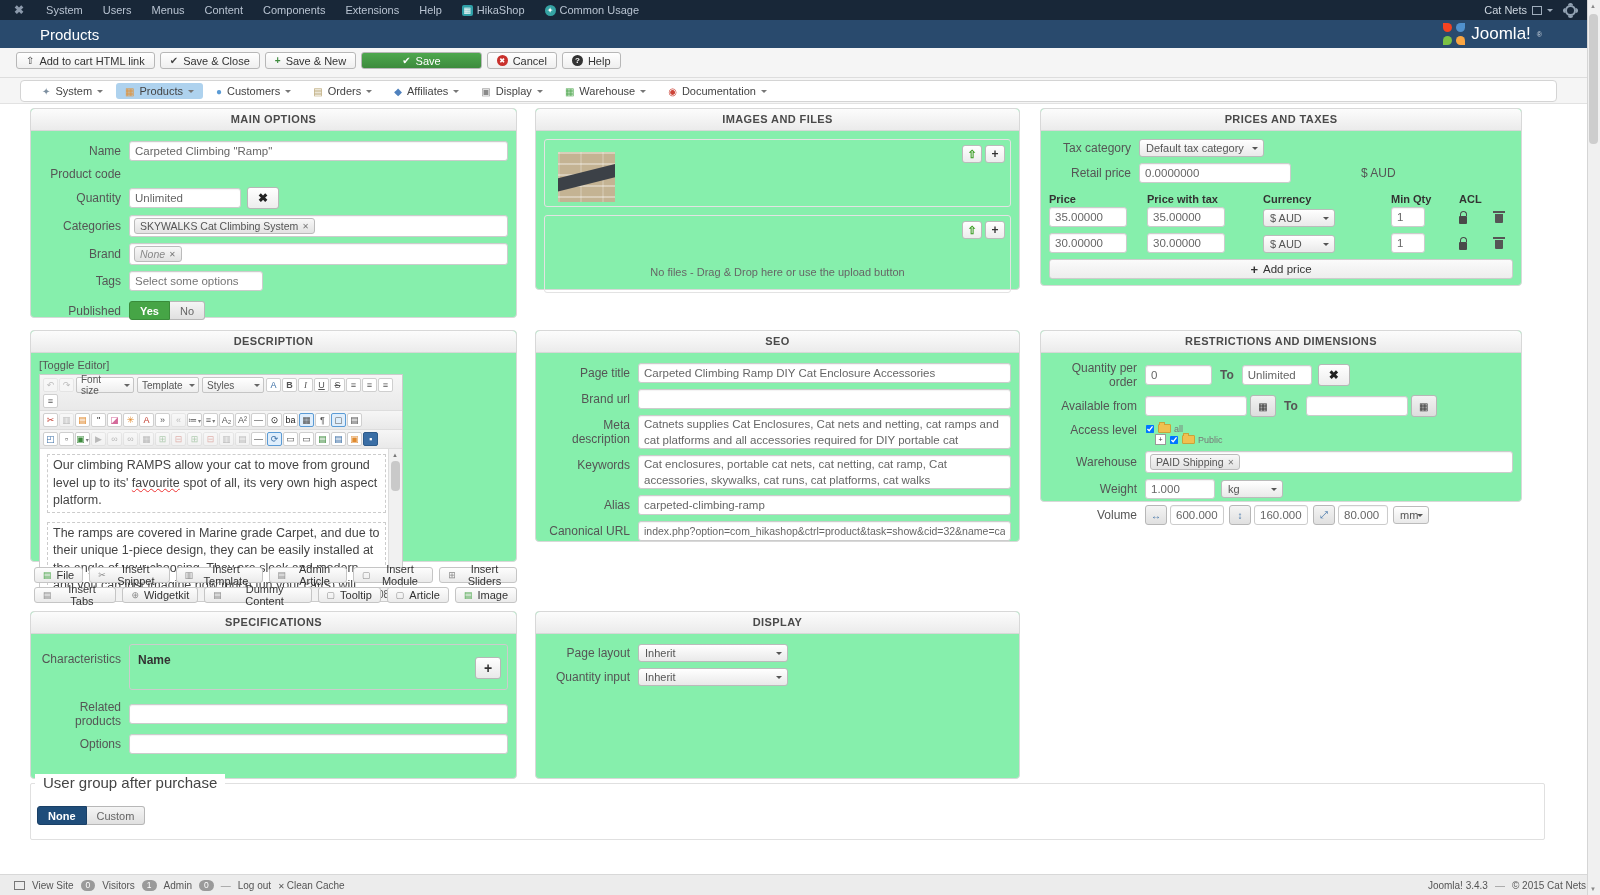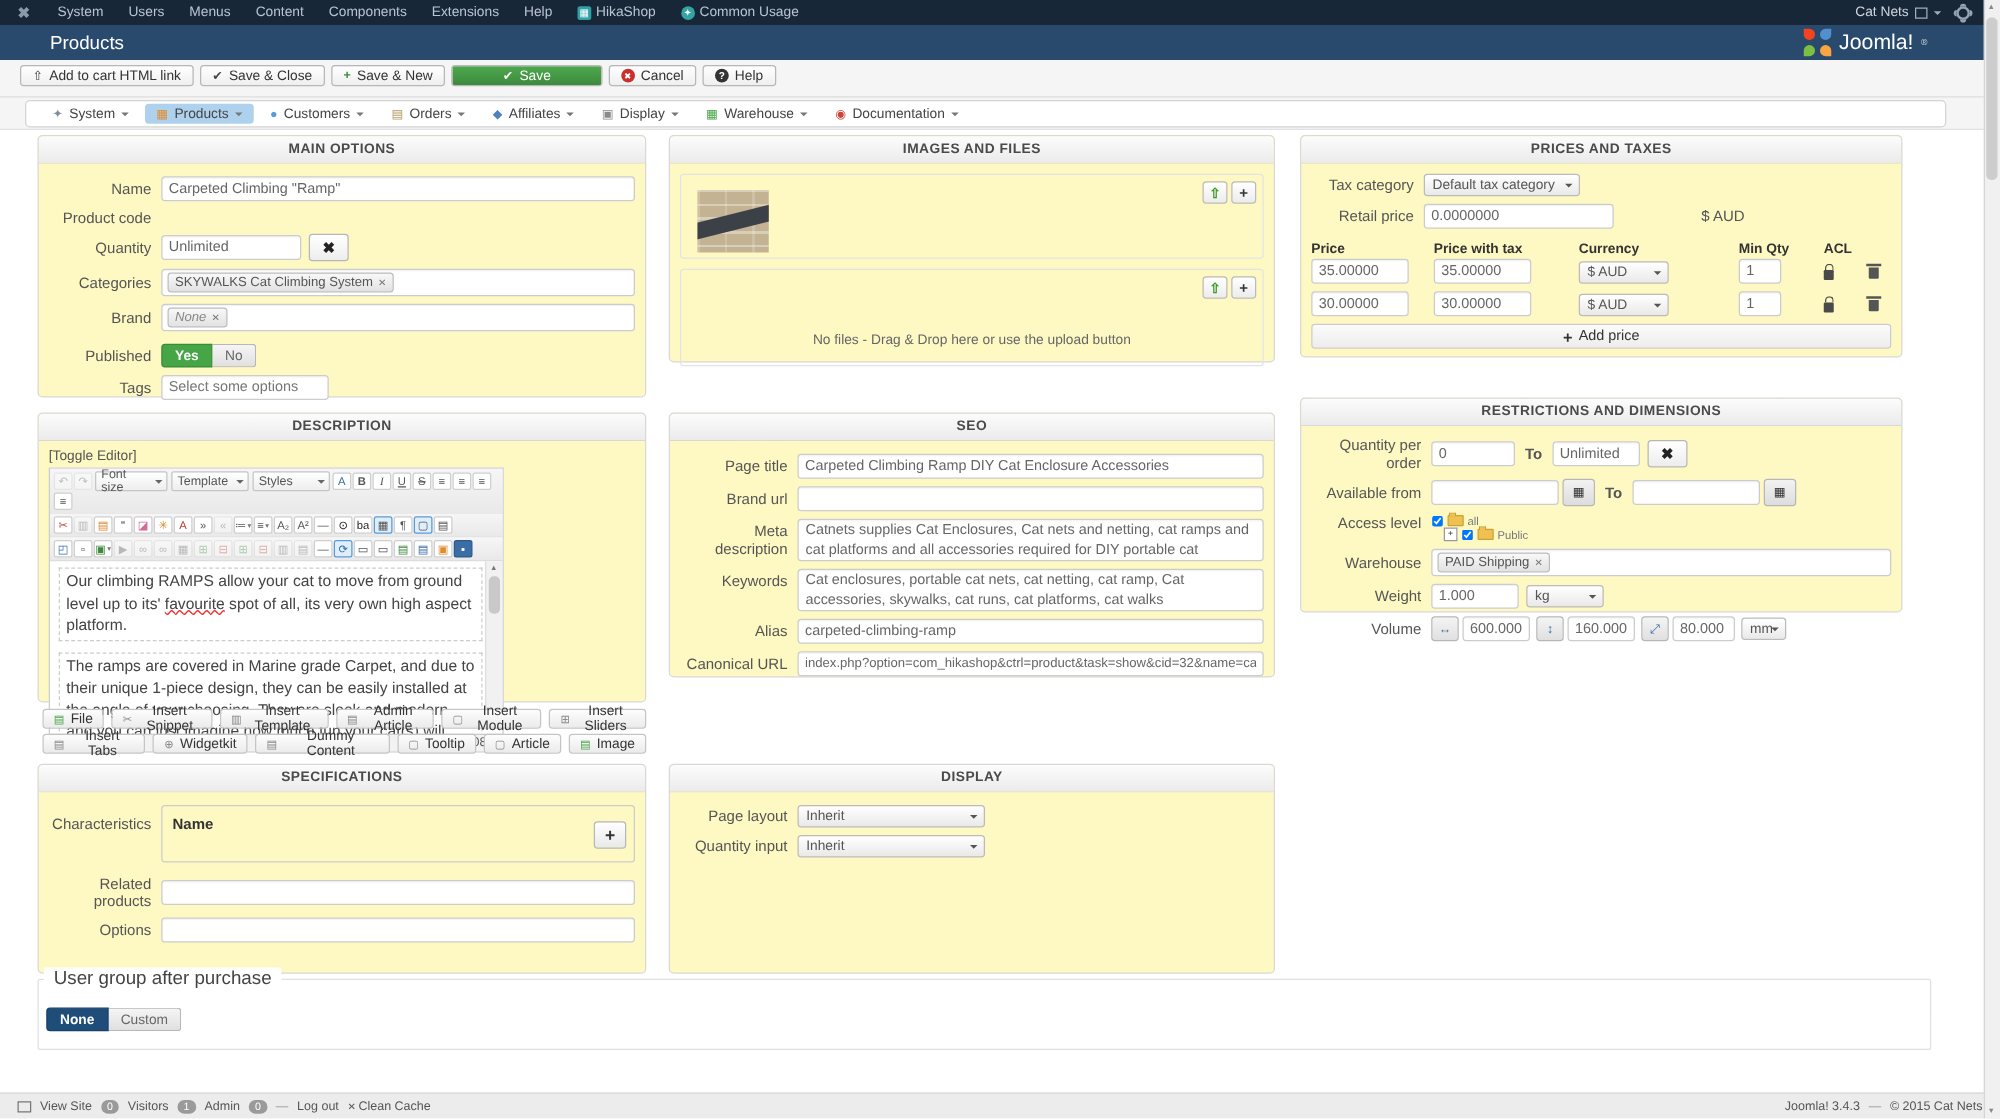--- a/index.html
+++ b/index.html
@@ -53,21 +53,21 @@
   .hsitem{display:flex;align-items:center;gap:5px;font-size:11px;color:#444;padding:2px 9px;border-radius:3px;cursor:pointer;}
   .hsitem.active{background:#aed2ee;}
   .hsitem:after{content:"";width:0;height:0;border:3px solid transparent;border-top-color:#777;margin-top:3px;}
   .mi{font-size:10px;}
   .mi-gray{color:#7d8fa0;} .mi-orange{color:#e09136;} .mi-blue{color:#5b9bd5;} .mi-tan{color:#b49e68;}
   .mi-blue2{color:#4f81bd;} .mi-gray2{color:#8a8a8a;} .mi-green{color:#4ca64c;} .mi-red{color:#cc4438;}
   
   .content{position:absolute;top:108px;left:0;width:1600px;height:700px;}
   .col{position:absolute;top:0;height:690px;}
   .col1{left:30px;width:487px;} .col2{left:535px;width:485px;} .col3{left:1040px;width:482px;}
-  .panel{position:absolute;left:0;width:100%;background:#fef9c3;border:1px solid #d8d8d8;border-radius:4px;box-sizing:border-box;}
+  .panel{position:absolute;left:0;width:100%;background:#86efac;border:1px solid #d8d8d8;border-radius:4px;box-sizing:border-box;}
   .ph{height:21px;line-height:21px;text-align:center;font-size:11px;font-weight:bold;color:#4a4a4a;
       letter-spacing:.4px;background:linear-gradient(#fcfcfc,#ebebeb);border-bottom:1px solid #d8d8d8;
       border-radius:4px 4px 0 0;}
   .pbody{padding:10px 8px;}
   .frow{display:flex;align-items:center;margin-bottom:6px;}
   .lbl{width:82px;min-width:82px;text-align:right;padding-right:8px;font-size:12px;color:#555;}
   .inp{height:16px;border:1px solid #ccc;border-radius:3px;padding:1px 5px;font-size:11.5px;color:#666;
        font-family:"Liberation Sans",sans-serif;background:#fff;box-shadow:inset 0 1px 1px rgba(0,0,0,.05);}
   .grow{flex:1;}
   textarea.inp{resize:none;line-height:1.35;}
@@ -345,30 +345,30 @@
               </span>
             </div>
           <div class="frow">
               <span class="lbl">Brand</span>
             <span class="inp grow chipbox">
               <span class="chip italic">
                   <span>None</span>
                 </span>
               </span>
             </div>
+          <div class="frow">
+              <span class="lbl">Tags</span>
+            <input class="inp" style="width: 122px;" placeholder="Select some options">
+            </div>
           <div class="frow" style="margin-top:10px;">
               <span class="lbl">Published</span>
             <span class="toggle">
               <span class="tgl on-green">Yes</span>
               <span class="tgl off">No</span>
               </span>
-            </div>
-          <div class="frow">
-              <span class="lbl">Tags</span>
-            <input class="inp" style="width: 122px;" placeholder="Select some options">
             </div>
         </div>
       </div>
 
       <div class="panel" style="top:222px;height:232px;">
         <div class="ph">DESCRIPTION</div>
         <div style="padding:2px 4px 6px;">
           <div class="toggle-editor">[Toggle Editor]</div>
           <div class="editor">
             <div class="edtb">
@@ -648,21 +648,21 @@
                 </span>
               </div>
             </div>
           <div class="addprice">
               <b>+</b>
               <span>Add price</span>
             </div>
         </div>
       </div>
 
-      <div class="panel" style="top:210px;height:172px;">
+      <div class="panel" style="top:222px;height:172px;">
         <div class="ph">RESTRICTIONS AND DIMENSIONS</div>
         <div class="pbody" style="padding:8px;">
           <div class="frow">
               <span class="lbl r-lbl">Quantity per order</span>
             <input class="inp" style="width: 55px;" value="0">
             <span class="tolbl">To</span>
             <input class="inp" style="width: 58px;" value="Unlimited">
             <span class="xbtn"></span>
             </div>
           <div class="frow">

